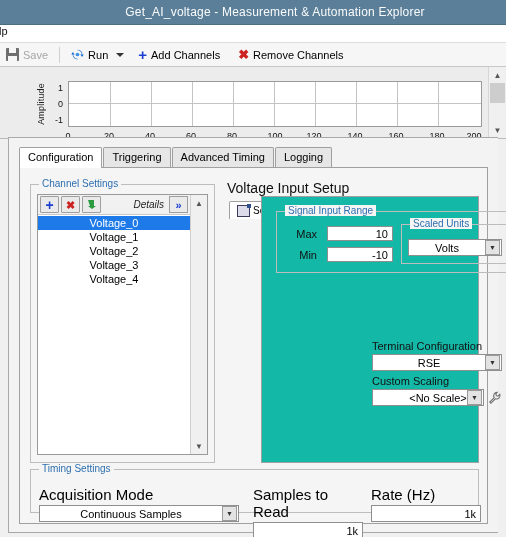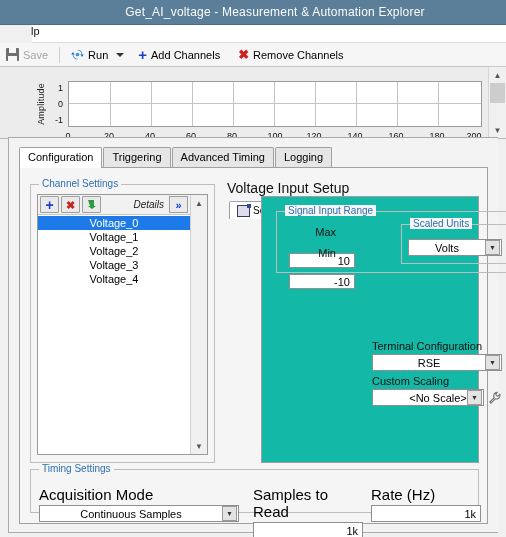--- a/index.html
+++ b/index.html
@@ -17,21 +17,21 @@
     display:flex;align-items:center;justify-content:center;
     font-size:12px;letter-spacing:.2px;
     border-bottom:1px solid #4b6c82;
     padding-left:44px;
   }
   .titlebar .t{opacity:.97;}
 
   
   .menubar{
     height:17px;background:#ffffff;border-bottom:1px solid #dcdcdc;
-    display:flex;padding-left:0px;margin-left:32px;
+    display:flex;padding-left:0px;
   }
   .menuitem{font-size:11px;color:#111;padding:0 3px;margin-left:-4px;}
 
   
   .toolbar{
     height:24px;background:#f6f6f6;
     border-bottom:1px solid #c8c8c8;
     display:flex;align-items:center;gap:0px;
     box-sizing:border-box;
   }
@@ -134,21 +134,21 @@
   .stabstrip{position:relative;height:18px;margin-left:6px;}
   .stab{display:inline-flex;align-items:center;gap:3px;height:18px;padding:0 7px;
         border:1px solid #a0a0a0;border-bottom:none;background:#ffffff;font-size:10px;
         border-radius:2px 2px 0 0;box-sizing:border-box;}
   .ico-settings{width:11px;height:10px;border:1px solid #3a3a5c;background:#dcdcea;position:relative;}
   .ico-settings:after{content:"";position:absolute;right:-2px;top:-2px;width:4px;height:4px;background:#2f4f8f;}
   .sbody{position:absolute;left:6px;right:0px;top:18px;bottom:0;border:1px solid #a0a0a0;
          background:#14b8a6;box-sizing:border-box;margin-left:32px;}
 
   #sirange{left:14px;top:14px;width:236px;height:62px;}
-  .fldrow{position:absolute;display:flex;align-items:center;gap:15px;flex-direction:column;}
+  .fldrow{position:absolute;display:flex;align-items:center;gap:10px;}
   .fldlabel{font-size:11px;color:#111;text-align:right;}
   .txtin{
     border:1px solid #8f8f8f;background:#ffffff;height:15px;line-height:15px;
     font-size:11px;text-align:right;padding:0 4px;box-sizing:border-box;color:#000;
   }
   #scaled{left:124px;top:12px;width:112px;height:40px;}
   .combo{
     position:relative;border:1px solid #8f8f8f;background:#ffffff;height:17px;
     display:flex;align-items:center;box-sizing:border-box;
   }

